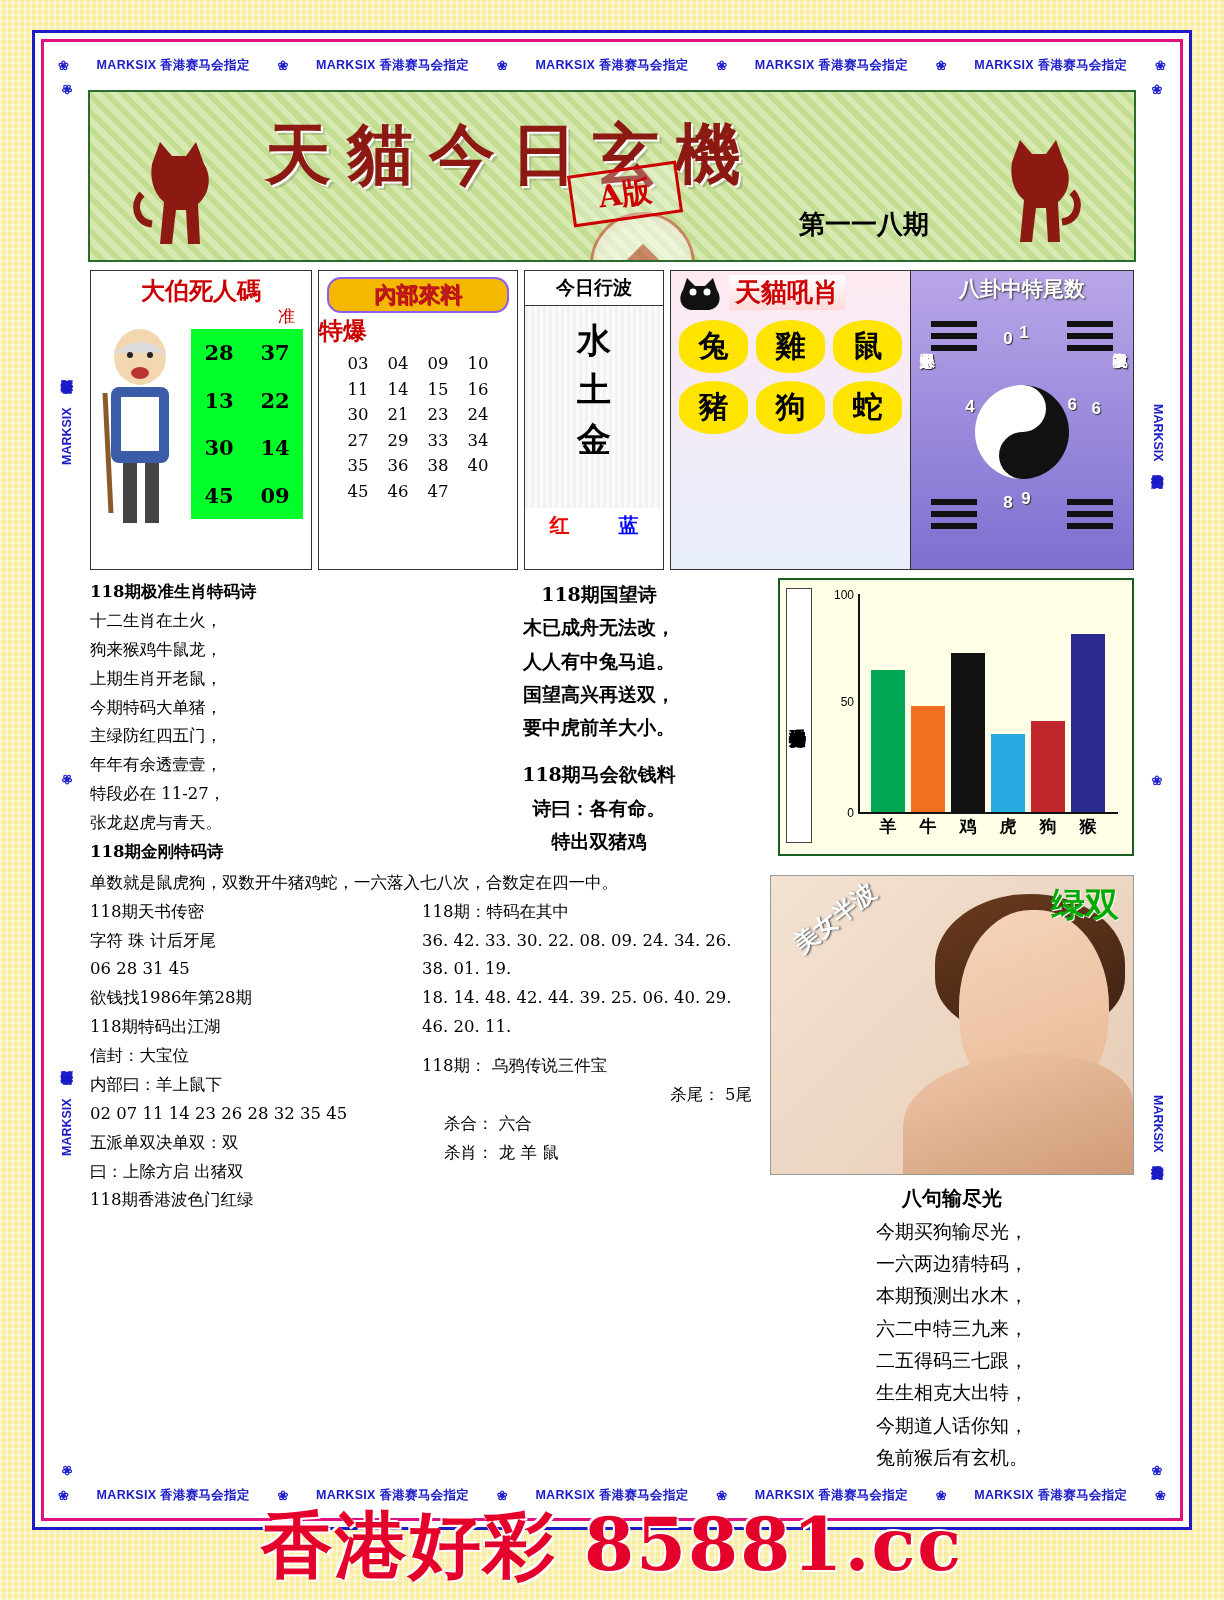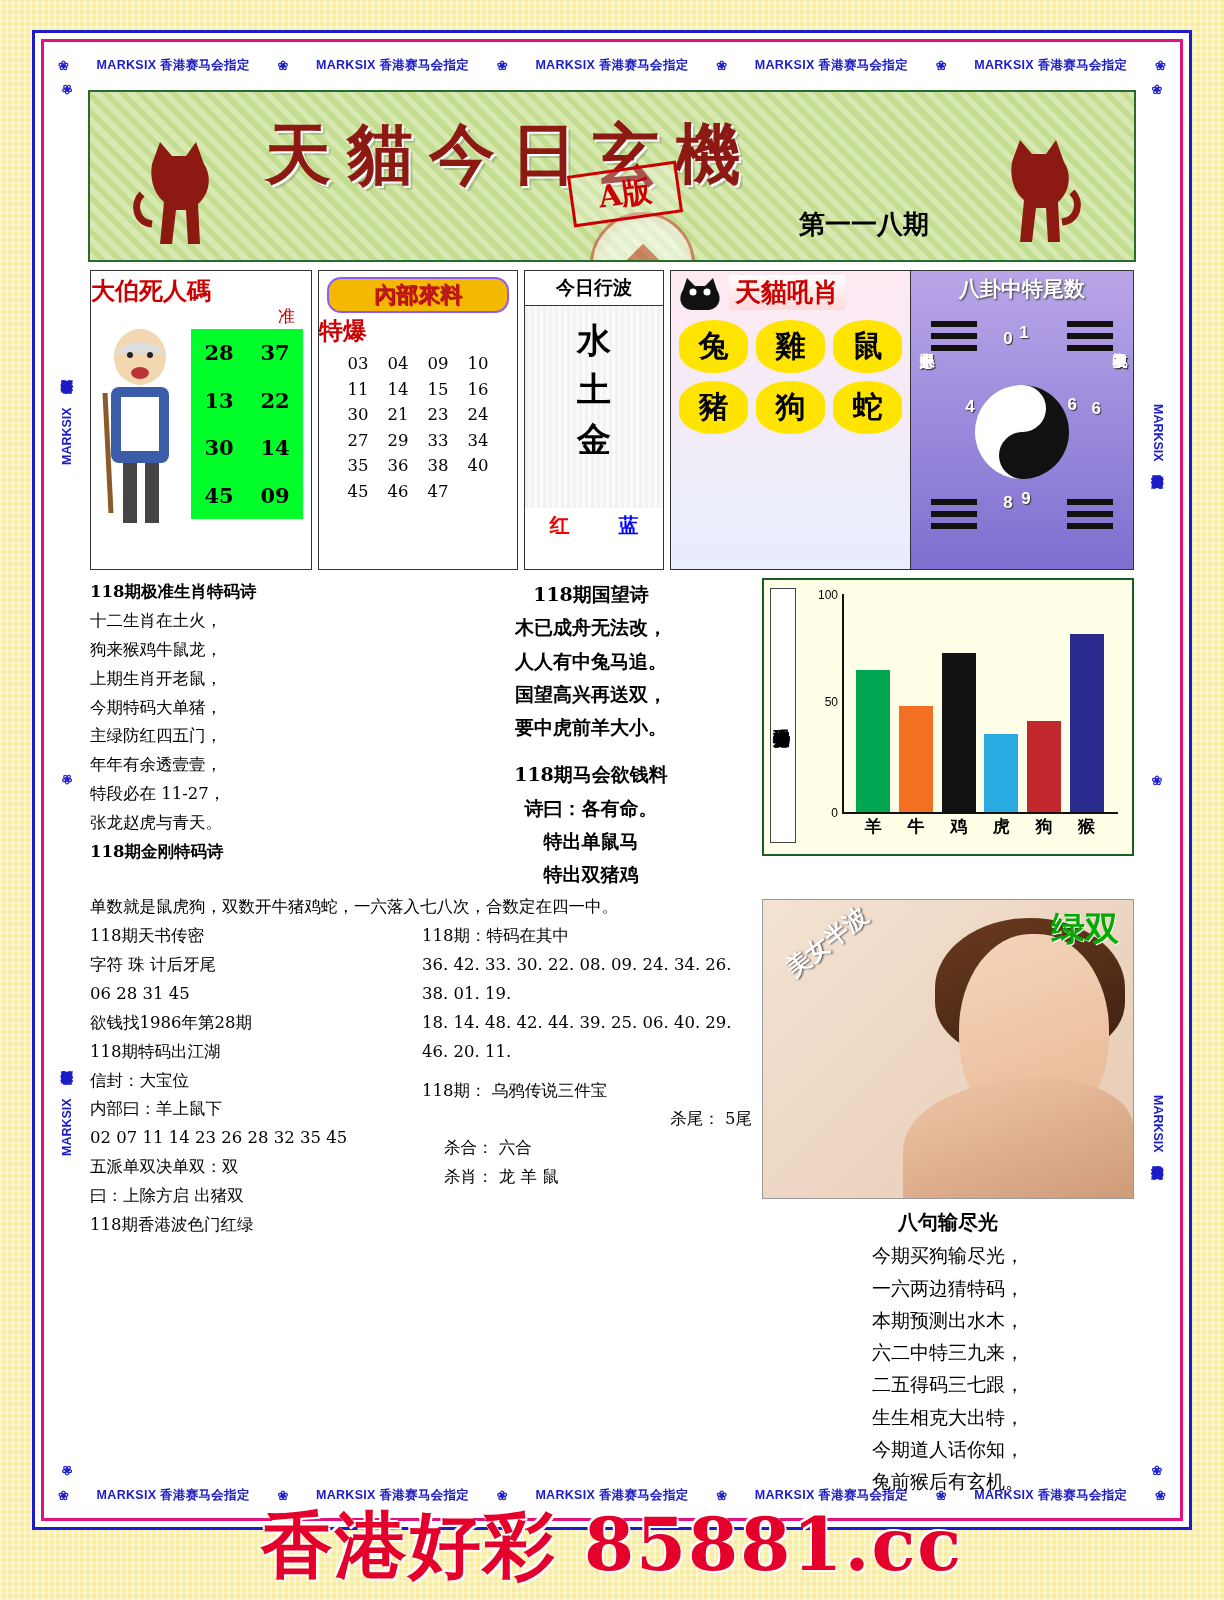--- a/index.html
+++ b/index.html
@@ -112,21 +112,21 @@
   }
 
   
   .box-row { display:flex; gap:6px; margin:8px 6px 0 6px; height:300px; }
   .bx { border:1px solid #333; background:#fff; position:relative; }
   .bx1 { width:222px; }
   .bx2 { width:200px; }
   .bx3 { width:140px; }
   .bx4 { flex:1; }
 
-  .b1-title { text-align:left; color:#c00; font-weight:bold; font-size:24px; padding-top:4px; font-family:"DejaVu Serif", serif;}
+  .b1-title { text-align:center; color:#c00; font-weight:bold; font-size:24px; padding-top:4px; font-family:"DejaVu Serif", serif;}
   .b1-sub { position:absolute; right:16px; top:34px; color:#c00; font-size:17px; }
   .oldman { position:absolute; left:6px; top:52px; width:86px; height:210px; }
   .numgrid {
     position:absolute; right:8px; top:58px; width:112px; height:190px;
     background:#00ff2a; display:grid; grid-template-columns:1fr 1fr; align-items:center;
     font-size:21px; font-weight:bold; text-align:center;
     font-family:"DejaVu Serif", serif;
   }
 
   .b2-ribbon {
@@ -156,21 +156,21 @@
   .taiji { position:absolute; left:50%; top:54%; transform:translate(-50%,-50%); width:94px; height:94px; border-radius:50%;
      background:linear-gradient(90deg,#fff 50%, #111 50%);}
   .taiji::before,.taiji::after{content:"";position:absolute;left:25%;width:47px;height:47px;border-radius:50%;}
   .taiji::before{top:0;background:#fff;}
   .taiji::after{bottom:0;background:#111;}
   .bagua-line { position:absolute; width:46px; height:6px; background:#111; }
   .dnum { position:absolute; color:#fff; font-weight:bold; font-size:17px; text-shadow:1px 1px 1px #333;}
   .side-txt { position:absolute; writing-mode:vertical-rl; color:#fff; font-weight:bold; font-size:15px; text-shadow:1px 1px 1px #222;}
 
   
-  .main { display:flex; margin:8px 6px 0 6px; gap:6px; }
+  .main { display:flex; margin:8px 6px 0 6px; gap:14px; }
   .col-l { width:330px; }
   .col-m { width:330px; }
   .col-r { flex:1; }
 
   .ctext { font-size:16.5px; line-height:1.75; font-family:"DejaVu Serif", serif; }
   .ctext .hl { font-weight:bold; }
   .center { text-align:center; }
   .bold { font-weight:bold; }
 
   .chart-box { border:2px solid #1b5e20; background:#ffffe8; height:278px; position:relative; }
@@ -420,21 +420,20 @@
       </div>
 
       <div class="col-m ctext center">
         <div class="bold" style="font-size:19px;">118期国望诗</div>
         <div class="bold" style="font-size:19px;">木已成舟无法改，</div>
         <div class="bold" style="font-size:19px;">人人有中兔马追。</div>
         <div class="bold" style="font-size:19px;">国望高兴再送双，</div>
         <div class="bold" style="font-size:19px;">要中虎前羊大小。</div>
         <div class="bold" style="font-size:19px;margin-top:14px;">118期马会欲钱料</div>
         <div class="bold" style="font-size:19px;">诗曰：各有命。</div>
-        <div class="bold" style="font-size:19px;">特出单鼠马</div>
         <div class="bold" style="font-size:19px;">特出双猪鸡</div>
       </div>
 
       <div class="col-r">
         <div class="chart-box">
           <div class="chart-label">今期特码走势参考</div>
           <div class="plot">
             <div class="axis-y"></div>
             <div class="axis-x"></div>
             <div class="ticks">

